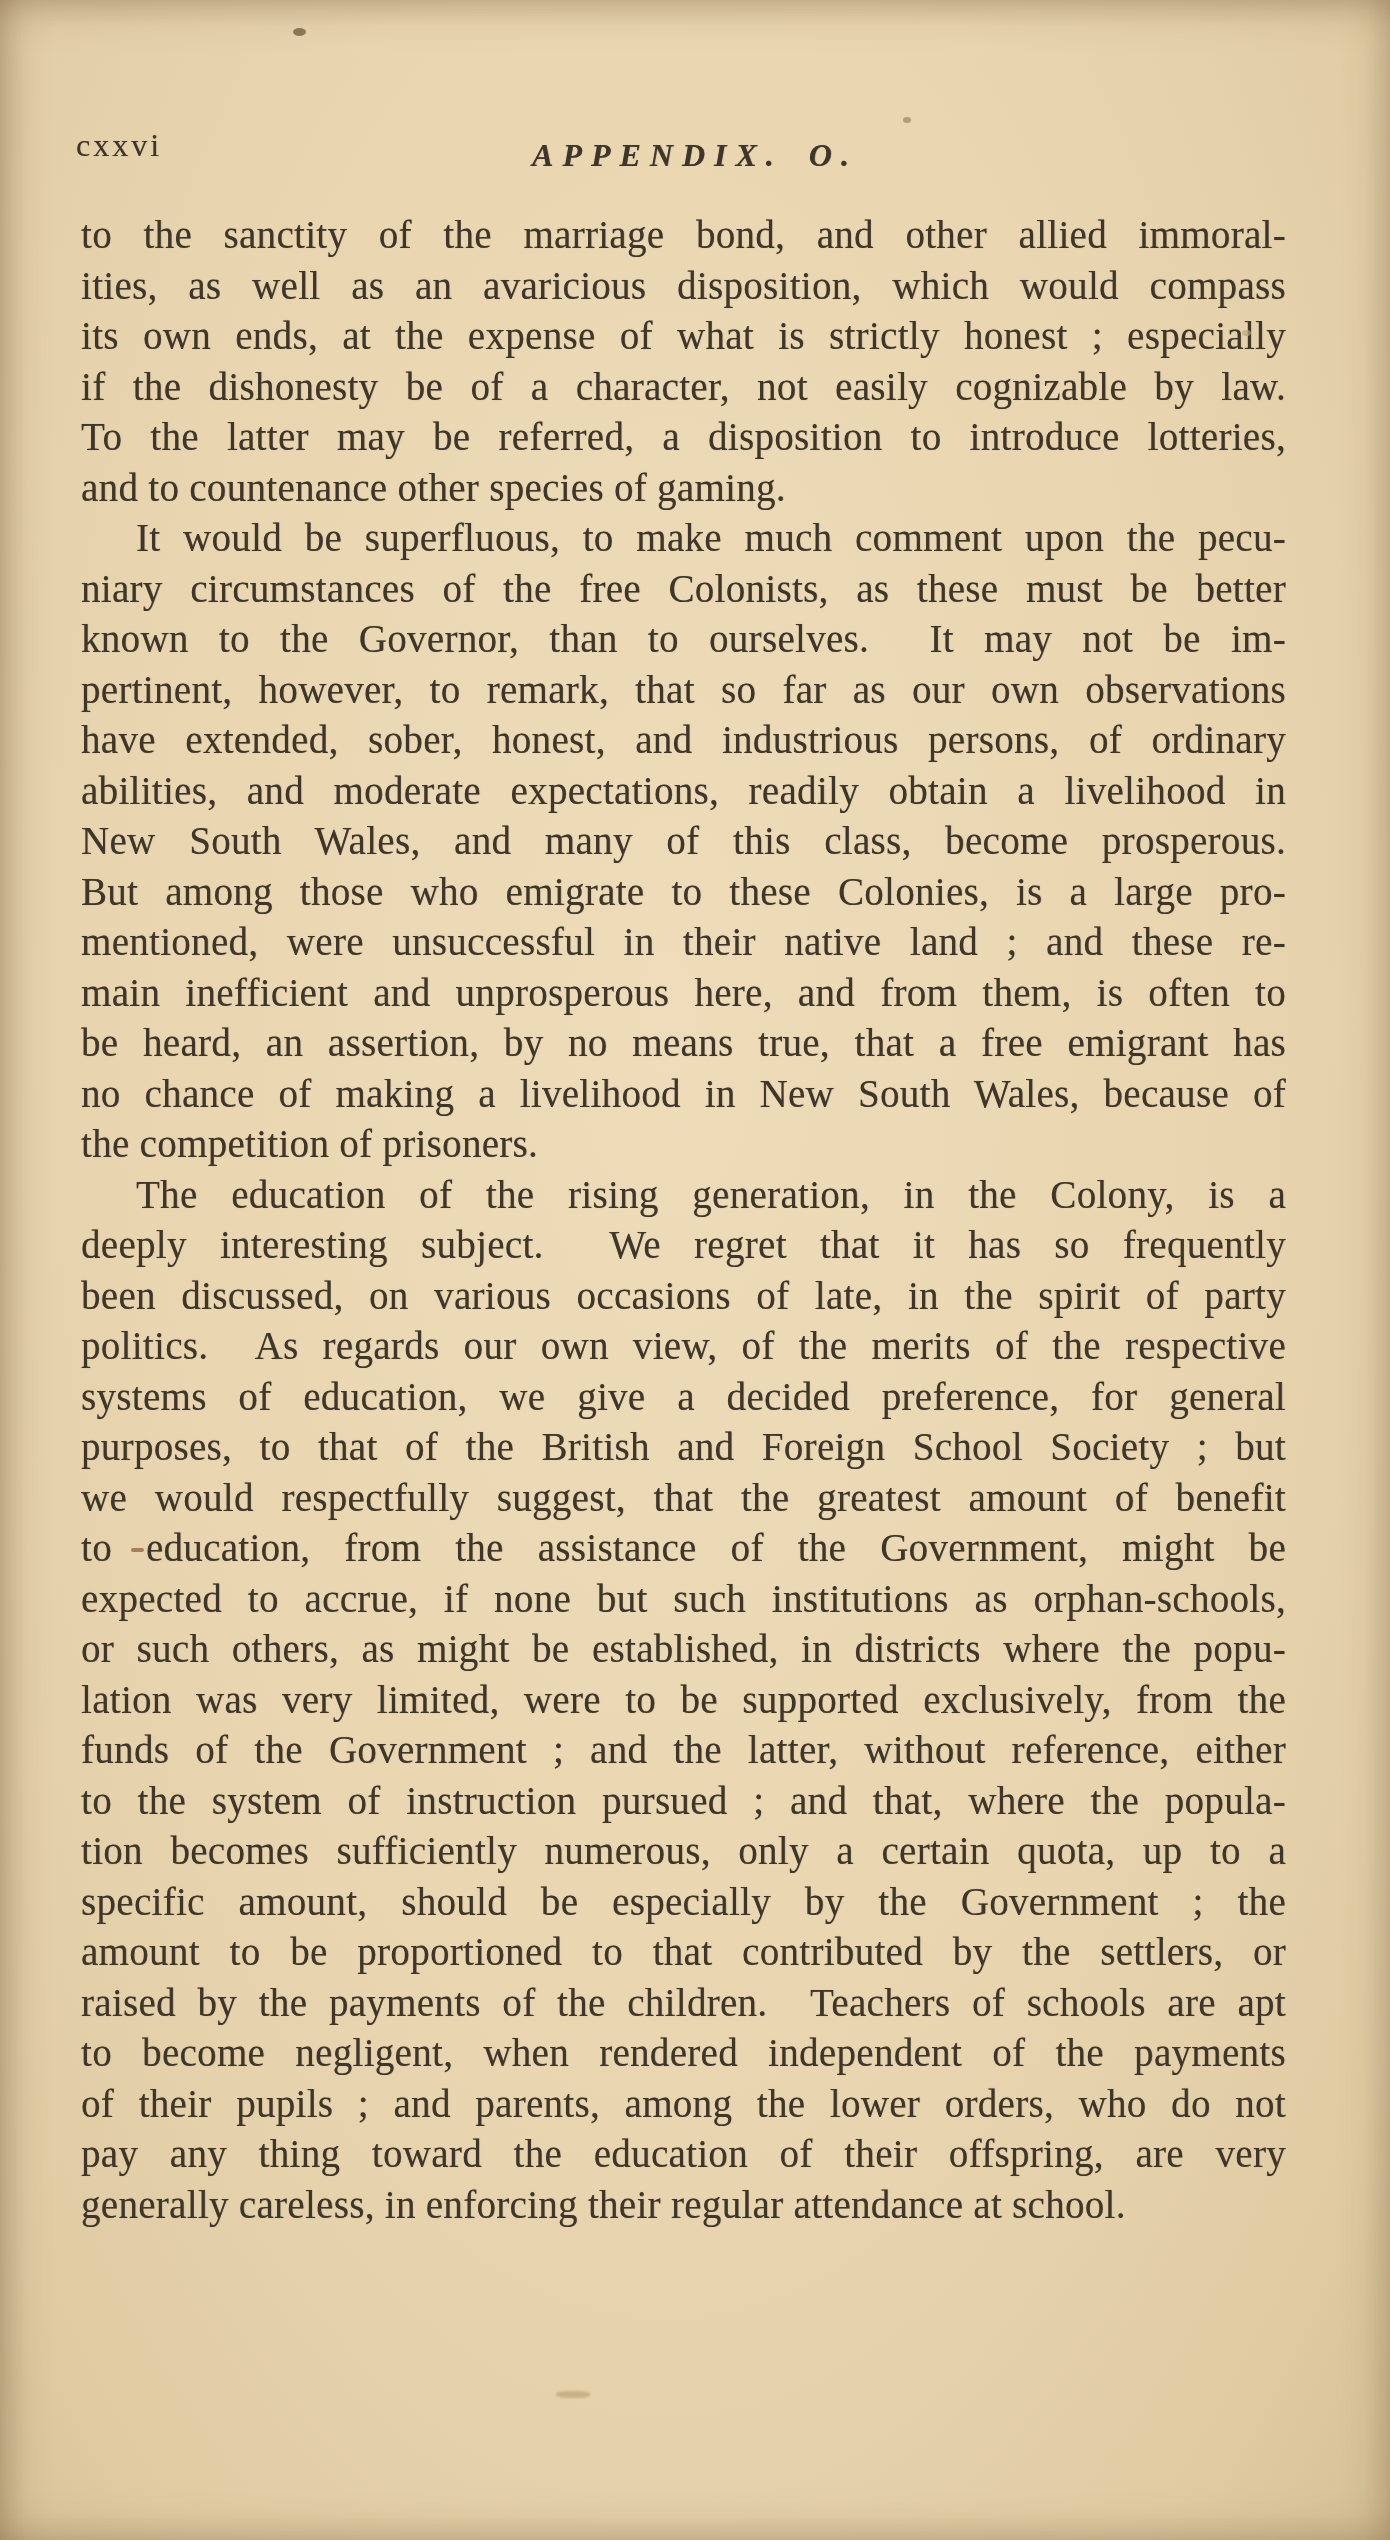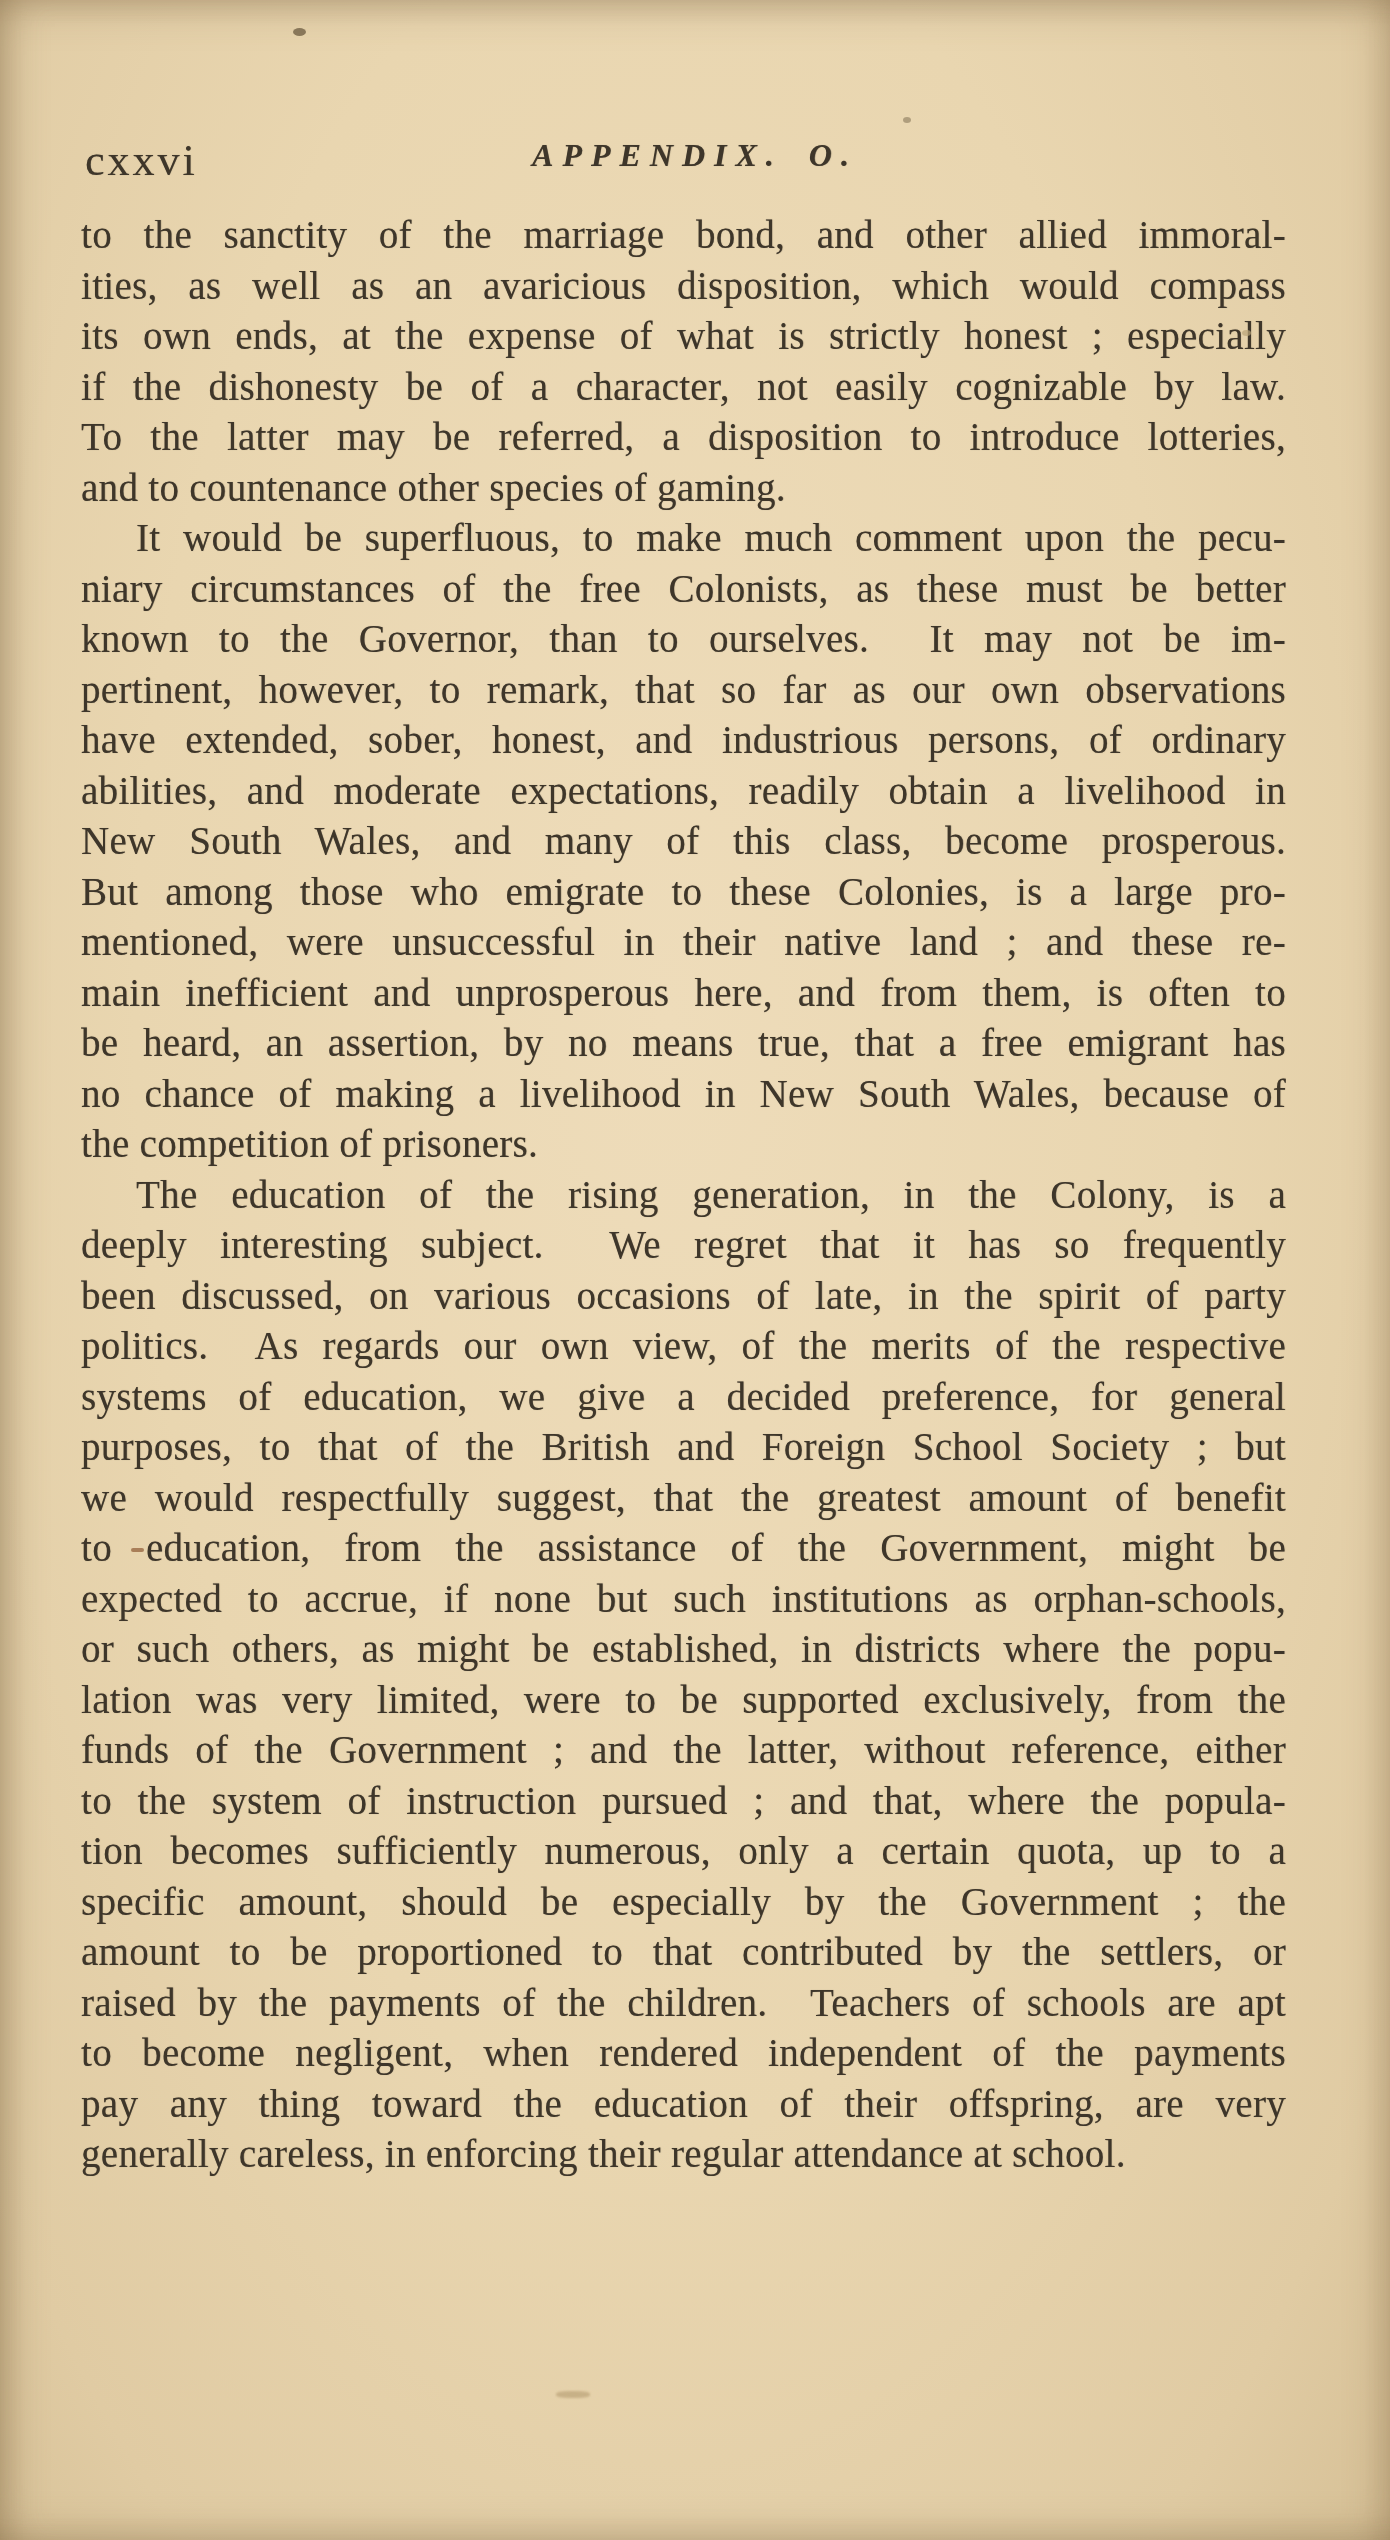--- a/index.html
+++ b/index.html
@@ -18,27 +18,26 @@
       inset 28px 0 40px -22px rgba(120, 95, 60, 0.45),
       inset -28px 0 40px -22px rgba(120, 95, 60, 0.33),
       inset 0 28px 40px -22px rgba(120, 95, 60, 0.38),
       inset 0 -28px 40px -22px rgba(120, 95, 60, 0.30);
     font-family: "Liberation Serif", "DejaVu Serif", serif;
     color: #3e362a;
   }
 
   .page-number {
     position: absolute;
-    left: 85px;
+    left: 76px;
     top: 122px;
-    font-size: 44px;
+    font-size: 32px;
     letter-spacing: 3px;
     line-height: 46px;
     text-shadow: 0.3px 0.3px 0.7px rgba(62, 54, 42, 0.55);
-    margin-top: 16px;
   }
 
   .running-head {
     position: absolute;
     left: 0;
     right: 0;
     top: 136px;
     text-align: center;
     font-size: 32px;
     font-weight: bold;
@@ -137,20 +136,21 @@
       <div class="line">expected to accrue, if none but such institutions as orphan-schools,</div>
       <div class="line">or such others, as might be established, in districts where the popu-</div>
       <div class="line">lation was very limited, were to be supported exclusively, from the</div>
       <div class="line">funds of the Government ; and the latter, without reference, either</div>
       <div class="line">to the system of instruction pursued ; and that, where the popula-</div>
       <div class="line">tion becomes sufficiently numerous, only a certain quota, up to a</div>
       <div class="line">specific amount, should be especially by the Government ; the</div>
       <div class="line">amount to be proportioned to that contributed by the settlers, or</div>
       <div class="line">raised by the payments of the children.&nbsp; Teachers of schools are apt</div>
       <div class="line">to become negligent, when rendered independent of the payments</div>
+      <div class="line">of their pupils ; and parents, among the lower orders, who do not</div>
       <div class="line">pay any thing toward the education of their offspring, are very</div>
       <div class="line para-end">generally careless, in enforcing their regular attendance at school.</div>
     </div>
 
   <div class="ink-dash-artifact"></div>
 
   <div class="speck speck-1"></div>
   <div class="speck speck-2"></div>
   <div class="speck speck-3"></div>
   <div class="speck speck-4"></div>

